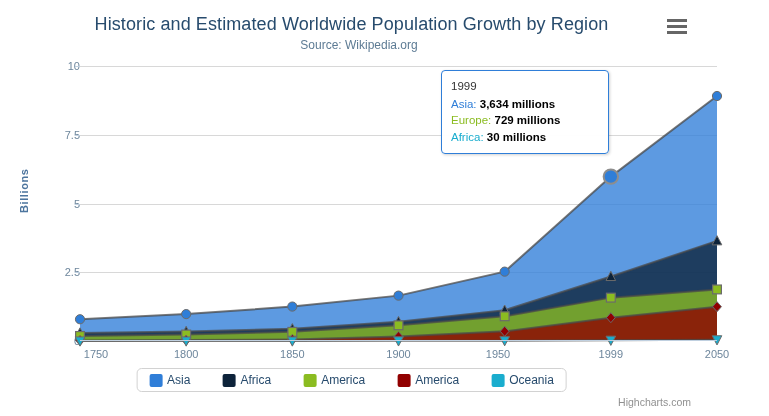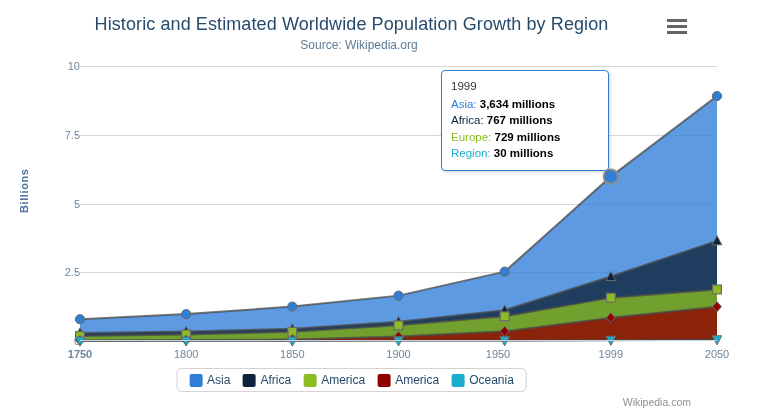--- a/index.html
+++ b/index.html
@@ -137,42 +137,41 @@
         <polygon points="106.16666666666666,280.145 110.96666666666665,270.945 101.36666666666666,270.945" fill="#1aadce" stroke="#6b6b6b" stroke-width="1"></polygon>
         <polygon points="212.33333333333331,280.145 217.13333333333333,270.945 207.5333333333333,270.945" fill="#1aadce" stroke="#6b6b6b" stroke-width="1"></polygon>
         <polygon points="318.5,280.03499999999997 323.3,270.835 313.7,270.835" fill="#1aadce" stroke="#6b6b6b" stroke-width="1"></polygon>
         <polygon points="424.66666666666663,279.8425 429.46666666666664,270.6425 419.8666666666666,270.6425" fill="#1aadce" stroke="#6b6b6b" stroke-width="1"></polygon>
         <polygon points="530.8333333333334,279.375 535.6333333333333,270.175 526.0333333333334,270.175" fill="#1aadce" stroke="#6b6b6b" stroke-width="1"></polygon>
         <polygon points="637,278.935 641.8,269.735 632.2,269.735" fill="#1aadce" stroke="#6b6b6b" stroke-width="1"></polygon>
         <circle cx="530.8333333333334" cy="110.60499999999999" r="7.2" fill="#2f7ed8" stroke="#8d8d8d" stroke-width="2"></circle>
       </svg>
     <div class="axisline"></div>
     <div id="xlabels">
-        <div class="xlab" style="left: 0px; font-weight: bold;">1750</div>
+        <div class="xlab" style="left: 16px;">1750</div>
         <div class="xlab" style="left: 106.167px;">1800</div>
         <div class="xlab" style="left: 212.333px;">1850</div>
         <div class="xlab" style="left: 318.5px;">1900</div>
         <div class="xlab" style="left: 418px;">1950</div>
         <div class="xlab" style="left: 530.833px;">1999</div>
         <div class="xlab" style="left: 637px;">2050</div>
       </div>
   </div>
 
   <div class="tooltip">
     <div class="tt-head">1999</div>
     <div id="ttrows">
         <div class="tt-row"><span class="tt-name" style="color: rgb(47, 126, 216);">Asia: </span><span class="tt-val">3,634 millions</span></div>
-        <div class="tt-row"><span class="tt-name" style="color: rgb(13, 35, 58);">Africa: </span><span class="tt-val">767 millions</span></div>
         <div class="tt-row"><span class="tt-name" style="color: rgb(139, 188, 33);">Europe: </span><span class="tt-val">729 millions</span></div>
-        <div class="tt-row"><span class="tt-name" style="color: rgb(26, 173, 206);">Region: </span><span class="tt-val">30 millions</span></div>
+        <div class="tt-row"><span class="tt-name" style="color: rgb(26, 173, 206);">Africa: </span><span class="tt-val">30 millions</span></div>
       </div>
   </div>
 
   <div class="legend">
-    <div id="legenditems" style="display:flex;align-items:center;gap:12px;">
+    <div id="legenditems" style="display:flex;align-items:center;gap:32px;">
         <div class="lg-item">
           <span class="lg-sw" style="background: rgb(47, 126, 216);"></span>
           <span class="lg-tx">Asia</span>
         </div>
         <div class="lg-item">
           <span class="lg-sw" style="background: rgb(13, 35, 58);"></span>
           <span class="lg-tx">Africa</span>
         </div>
         <div class="lg-item">
           <span class="lg-sw" style="background: rgb(139, 188, 33);"></span>
@@ -182,14 +181,14 @@
           <span class="lg-sw" style="background: rgb(145, 0, 0);"></span>
           <span class="lg-tx">America</span>
         </div>
         <div class="lg-item">
           <span class="lg-sw" style="background: rgb(26, 173, 206);"></span>
           <span class="lg-tx">Oceania</span>
         </div>
       </div>
   </div>
 
-  <div class="credits">Wikipedia.com</div>
+  <div class="credits">Highcharts.com</div>
 </div>
 
 </body></html>

